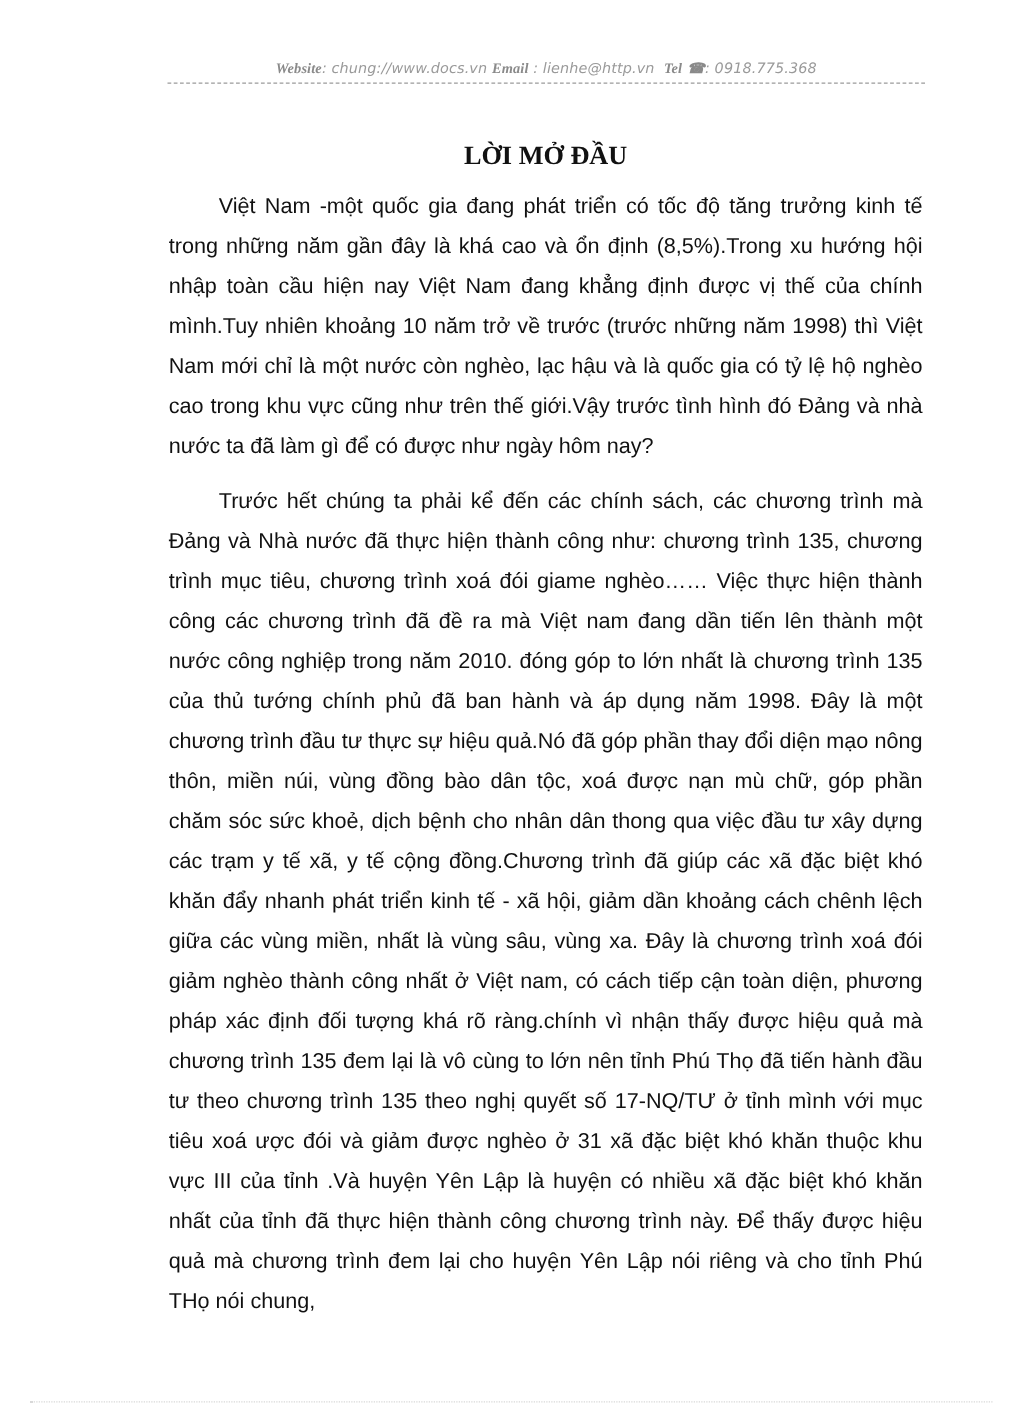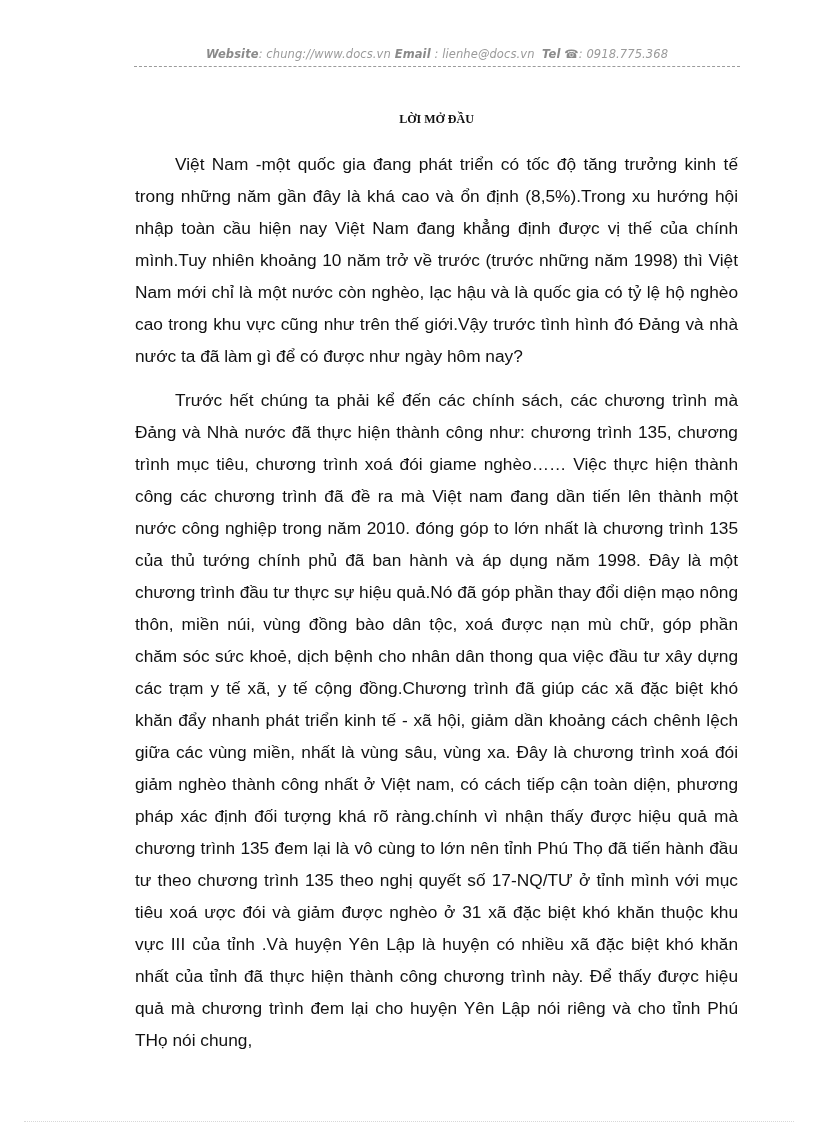--- a/index.html
+++ b/index.html
@@ -22,38 +22,39 @@
       font-family: "DejaVu Sans", sans-serif;
       font-size: 11.5px;
       font-style: italic;
       color: #9a9a9a;
       white-space: nowrap;
       letter-spacing: 0.1px;
     }
     .page-header .lbl {
       font-weight: bold;
       color: #8a8a8a;
+      font-family: Liberation Serif, serif;
     }
     .header-rule {
       position: absolute;
       left: 134px;
       top: 66px;
       width: 606px;
       height: 0;
       border-top: 1px dashed #9b9b9b;
     }
     .title {
       position: absolute;
       left: 135px;
       top: 112px;
       width: 603px;
       text-align: center;
       font-family: "Liberation Serif", serif;
       font-weight: bold;
-      font-size: 12px;
+      font-size: 21px;
       color: #111;
       margin: 0;
     }
     .body-text {
       position: absolute;
       left: 135px;
       top: 148px;
       width: 603px;
       font-family: Liberation Sans, sans-serif;
       font-size: 17.3px;
@@ -73,21 +74,21 @@
       width: 770px;
       height: 0;
       border-top: 1px dotted #d8d8d8;
     }
   </style>
 </head>
 <body>
 
 <div class="page-header">
   <span class="lbl">Website</span><span>: chung://www.docs.vn</span>
-  <span class="lbl">Email</span><span> : lienhe@docs.vn</span>
+  <span class="lbl">Email</span><span> : lienhe@http.vn</span>
   &nbsp;<span class="lbl">Tel</span>
   <span class="lbl">☎</span><span>: 0918.775.368</span>
 </div>
 <div class="header-rule"></div>
 
 <h1 class="title">LỜI MỞ ĐẦU</h1>
 
 <div class="body-text">
   <p>Việt Nam -một quốc gia đang phát triển có tốc độ tăng trưởng kinh tế trong những năm gần đây là khá cao và ổn định (8,5%).Trong xu hướng hội nhập toàn cầu hiện nay  Việt Nam đang khẳng định được vị thế của chính mình.Tuy nhiên khoảng 10 năm trở về trước (trước những năm 1998) thì Việt Nam mới chỉ là một nước còn nghèo, lạc hậu và là quốc gia có tỷ lệ hộ nghèo cao trong khu vực cũng như trên thế giới.Vậy  trước tình hình đó Đảng và nhà nước ta đã làm gì để có được như ngày hôm nay?</p>
   <p>Trước hết chúng ta phải kể đến các chính sách, các chương trình mà Đảng và Nhà nước đã thực hiện thành công như: chương trình 135, chương trình mục tiêu, chương trình xoá đói giame nghèo…… Việc thực hiện thành công các chương trình đã đề ra mà Việt nam đang dần tiến lên thành một nước công nghiệp trong năm 2010. đóng góp to lớn nhất là chương trình 135 của thủ tướng chính phủ đã ban hành và áp dụng năm 1998. Đây là một chương trình đầu tư thực sự hiệu quả.Nó đã góp phần thay đổi diện mạo nông thôn, miền núi, vùng đồng bào dân tộc, xoá được nạn mù chữ, góp phần chăm sóc sức khoẻ, dịch bệnh cho nhân dân thong qua việc đầu tư xây dựng các trạm y tế xã, y tế cộng đồng.Chương trình đã giúp các xã đặc biệt khó khăn đẩy nhanh phát triển kinh tế - xã hội, giảm dần khoảng cách chênh lệch giữa các vùng miền, nhất là vùng sâu, vùng xa. Đây là chương trình xoá đói giảm nghèo thành công nhất ở Việt nam, có cách tiếp cận toàn diện, phương pháp xác định đối tượng khá rõ ràng.chính vì nhận thấy được hiệu quả mà chương trình 135 đem lại là vô cùng to lớn nên tỉnh Phú Thọ  đã tiến hành đầu tư theo chương trình 135 theo nghị quyết số 17-NQ/TƯ ở tỉnh mình với mục tiêu xoá ược đói và giảm được nghèo ở 31 xã đặc biệt khó khăn thuộc khu vực III của tỉnh .Và huyện Yên Lập là huyện có nhiều xã đặc biệt khó khăn nhất của tỉnh đã thực hiện thành công chương trình này. Để thấy được hiệu quả mà chương trình đem lại cho huyện Yên Lập nói riêng và cho tỉnh Phú THọ nói chung,</p>

